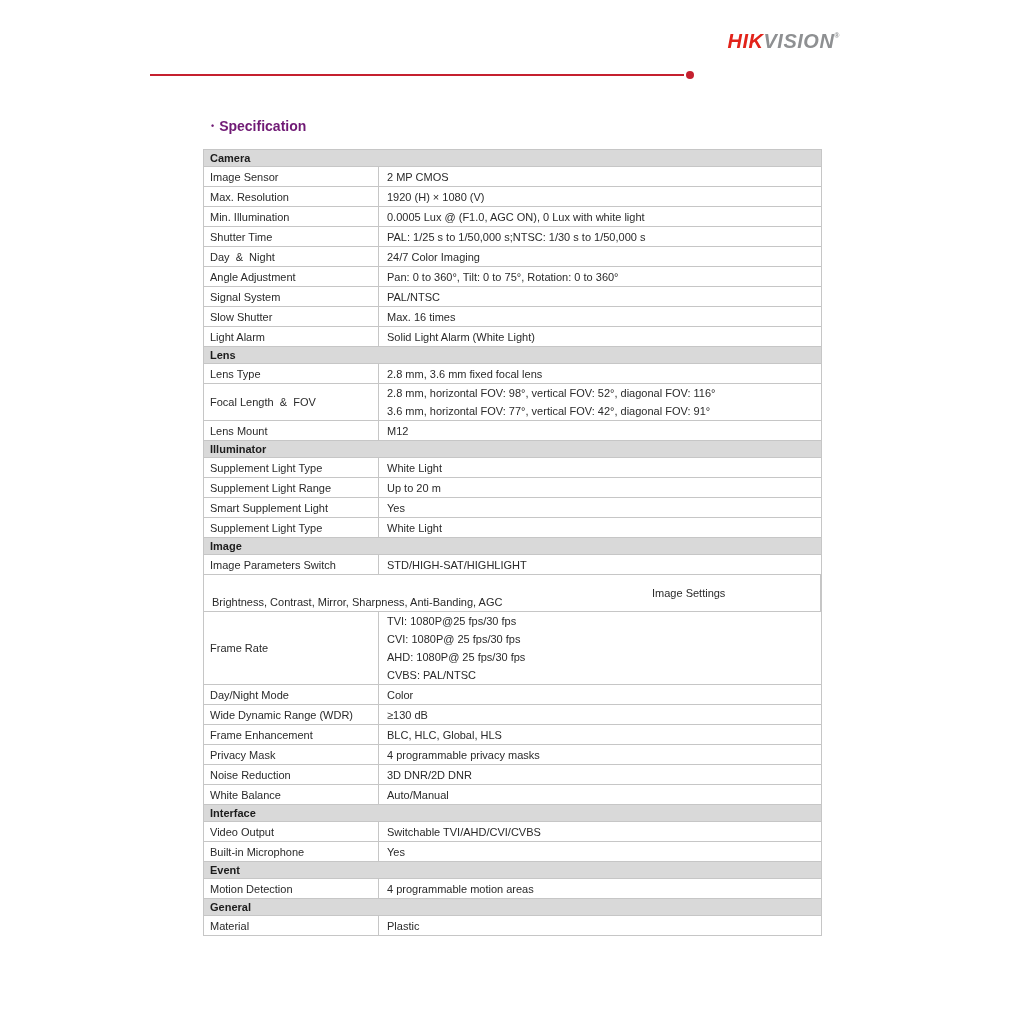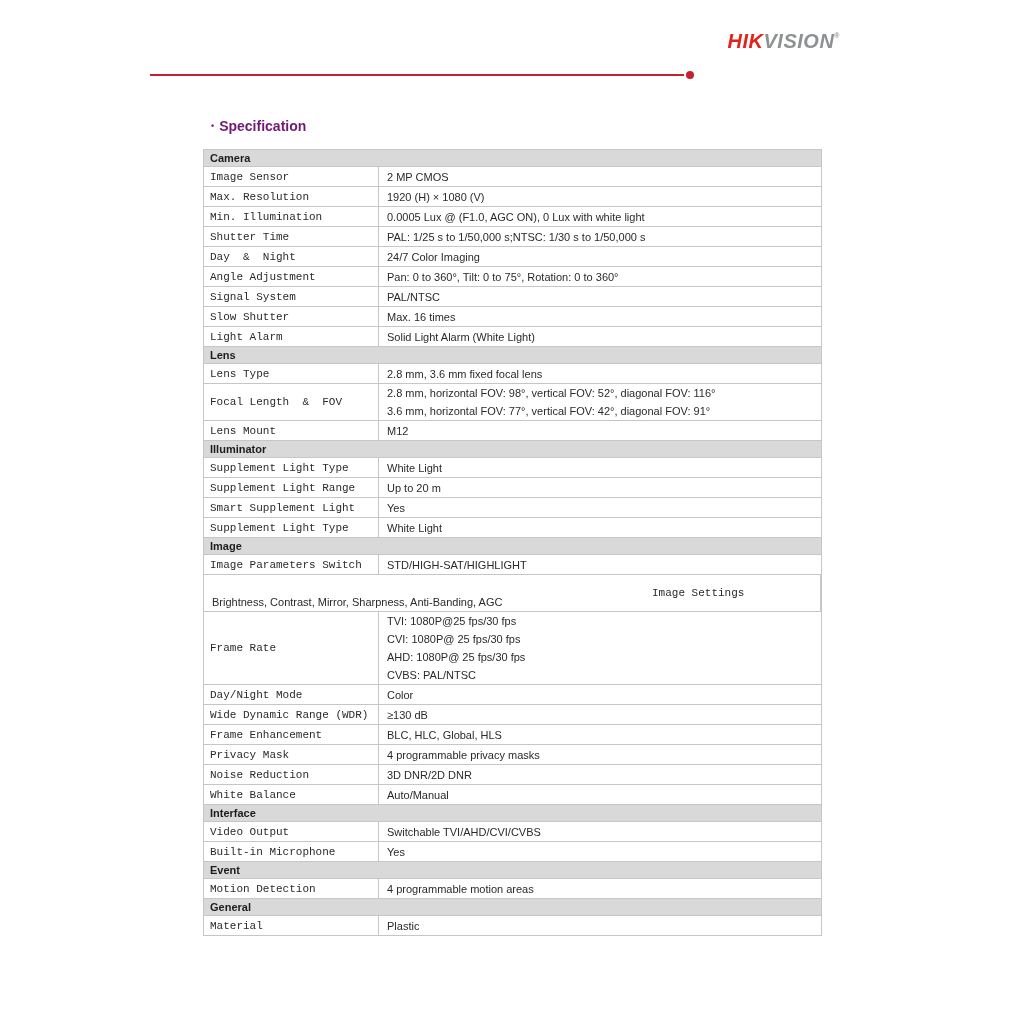--- a/index.html
+++ b/index.html
@@ -65,21 +65,20 @@
     border-bottom: 1px solid var(--border, #c6c6c6);
     min-height: 19px;
   }
   .cell { box-sizing: border-box; }
   .cell.label {
     width: 175px;
     padding: 0 6px;
     border-right: 1px solid var(--border, #c6c6c6);
     display: flex; align-items: center;
     white-space: pre-wrap;
-    font-family: Liberation Mono, monospace;
   }
   .cell.value {
     flex: 1;
     padding: 0 8px;
     display: flex; flex-direction: column; justify-content: center;
   }
   .line { min-height: 18px; line-height: 18px; }
 </style>
 </head>
 <body style="--red: #e2231a; --gray: #8e9092; --rule: #c5202f; --secbg: #d9d9d9; --border: #c6c6c6; --text: #262626;">

